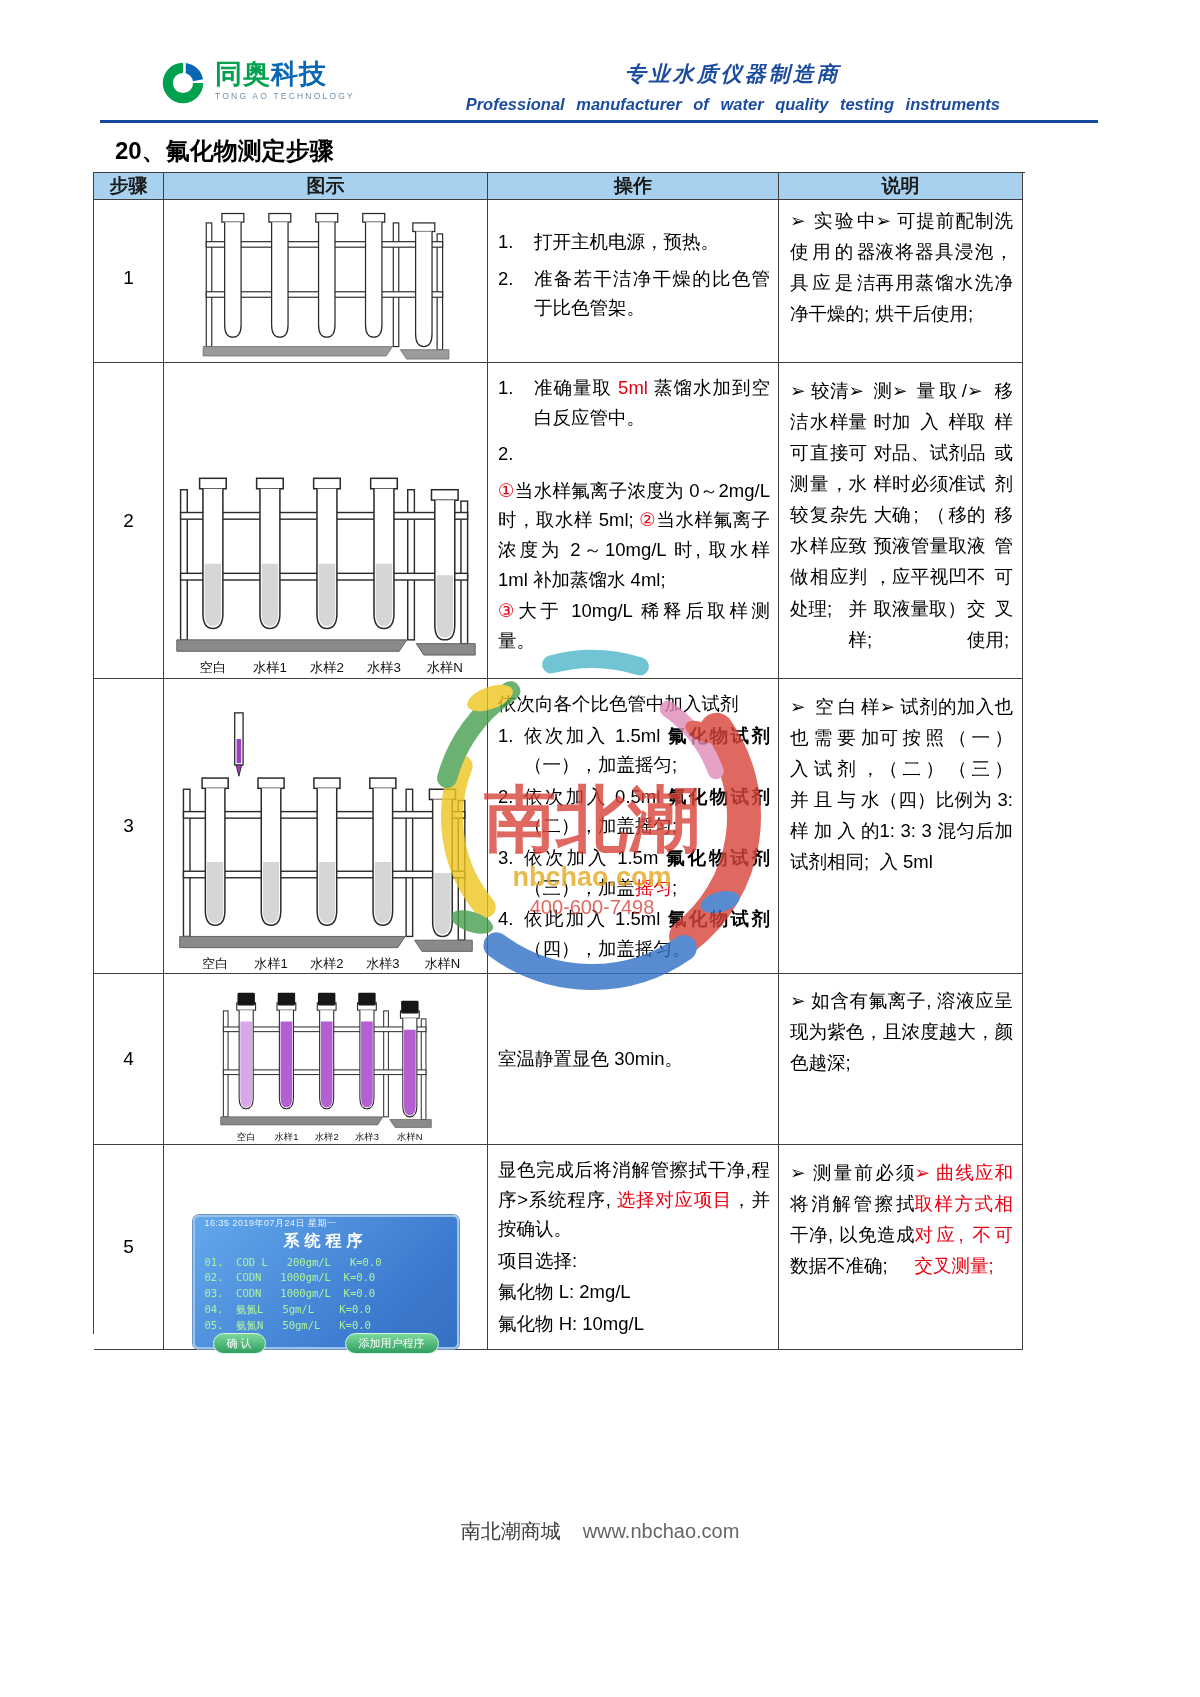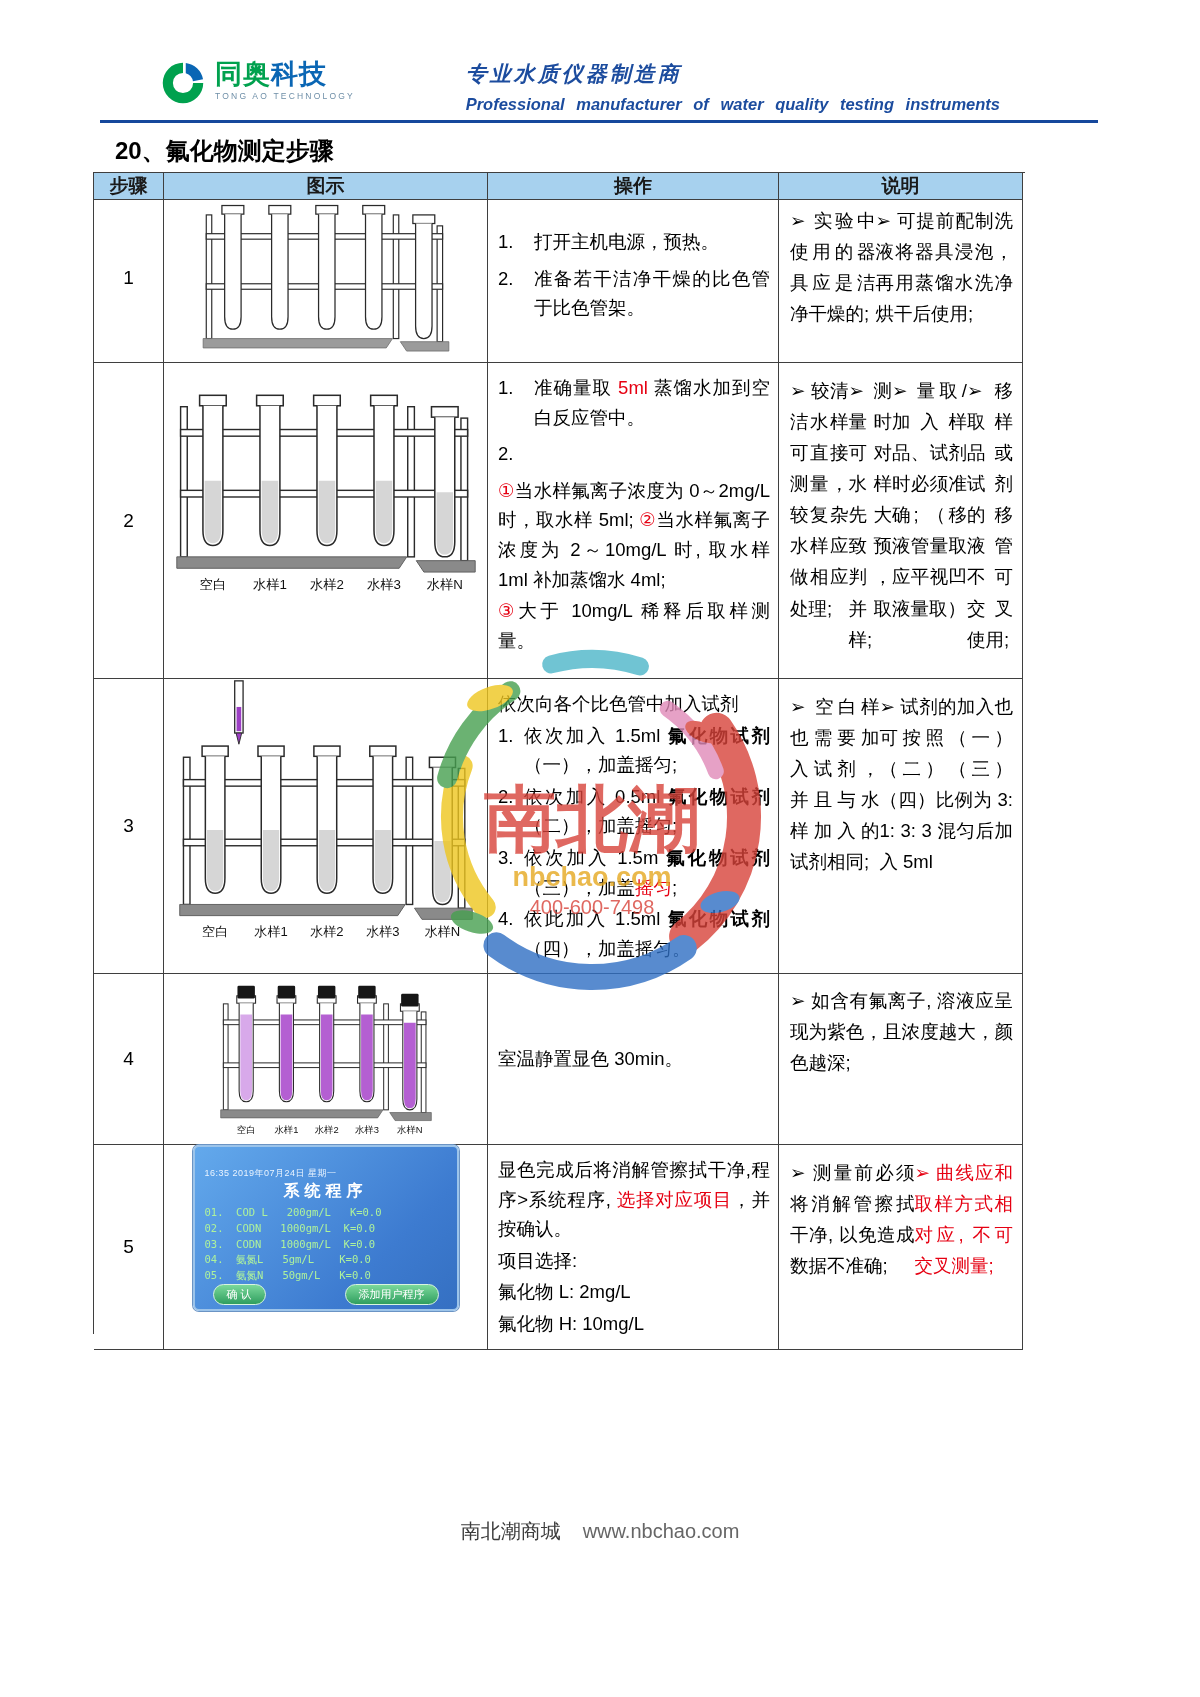--- a/index.html
+++ b/index.html
@@ -7,36 +7,36 @@
   body { width:1200px; height:1697px; font-family:"Liberation Sans","DejaVu Sans",sans-serif; color:#000; position:relative; }
   .page { position:relative; width:1200px; height:1697px; overflow:hidden; background:#fff; }
 
   
   .page-header { position:absolute; left:160px; right:200px; top:60px; display:flex; justify-content:space-between; align-items:flex-start; }
   .logo { display:flex; align-items:flex-start; gap:9px; }
   .logo-name { font-size:27px; font-weight:bold; line-height:1.05; letter-spacing:1px; }
   .logo-name .g { color:#00a14e; }
   .logo-name .b { color:#0a66b4; }
   .logo-sub { font-size:8.5px; letter-spacing:2.2px; color:#6f8fa8; margin-top:3px; }
-  .taglines { text-align:left; }
+  .taglines { text-align:center; }
   .tagline-cn { font-size:21px; font-weight:bold; font-style:italic; color:#1c4c9e; letter-spacing:3px; }
   .tagline-en { font-size:16.5px; font-weight:bold; font-style:italic; color:#1c4c9e; word-spacing:7px; margin-top:7px; }
   .header-rule { position:absolute; left:100px; right:102px; top:120px; height:3px; background:#16489c; }
 
   .doc-title { position:absolute; left:115px; top:135px; font-size:24px; font-weight:bold; color:#000; }
 
   
   .steps-table { position:absolute; left:93px; top:172px; width:932px; border-top:1.5px solid #3f3f3f; border-left:1.5px solid #3f3f3f; background:#fff; }
   .trow { display:grid; grid-template-columns:70px 324px 291px 244px; }
   .cell { border-right:1.5px solid #3f3f3f; border-bottom:1.5px solid #3f3f3f; position:relative; }
   .thead { height:20px; }
   .thead .cell { background:#a7d1ee; display:flex; align-items:center; justify-content:center; font-size:19px; font-weight:bold; color:#1a1a1a; }
   .r1 { height:170px; } .r2 { height:316px; } .r3 { height:294px; } .r4 { height:172px; } .r5 { height:189px; }
   .step-num { display:flex; align-items:center; justify-content:center; font-size:19px; }
-  .c-illus { display:flex; align-items:center; justify-content:flex-start; flex-direction:column; }
+  .c-illus { display:flex; align-items:center; justify-content:flex-end; flex-direction:column; }
   .c-op { padding:10px 8px 8px 10px; font-size:18.5px; line-height:1.6; display:flex; flex-direction:column; }
   .c-note { padding:12px 9px 8px 11px; font-size:18.5px; line-height:1.68; display:flex; flex-direction:row; }
   .center-v { justify-content:center; }
   .op-item { display:flex; margin-bottom:7px; }
   .op-item .marker { flex:0 0 36px; }
   .op-item .op-text { flex:1; text-align:justify; }
   .op-item.tight { margin-bottom:2px; }
   .op-item.tight .marker { flex:0 0 26px; }
   .op-para { text-align:justify; margin-bottom:2px; }
   .note { text-align:justify; margin-bottom:5px; }
@@ -44,21 +44,21 @@
   .b { font-weight:bold; }
 
   
   .rack1 { width:252px; }
   .rack2 { width:306px; }
   .rack3 { width:300px; }
   .rack4 { width:216px; }
   svg text.tube-label { font-family:"Liberation Sans","DejaVu Sans",sans-serif; font-size:14px; fill:#111; }
 
   
-  .screen { width:266px; height:166px; border-radius:6px; border:2px solid #9cc4ea; background:linear-gradient(135deg,#63a9ec 0%,#3d7bd0 70%,#3570c2 100%); padding:20px 10px 6px 10px; color:#fff; display:flex; flex-direction:column; box-shadow:0 0 0 1px #6b94c4; }
+  .screen { width:266px; height:134px; border-radius:6px; border:2px solid #9cc4ea; background:linear-gradient(135deg,#63a9ec 0%,#3d7bd0 70%,#3570c2 100%); padding:0 10px 6px 10px; color:#fff; display:flex; flex-direction:column; box-shadow:0 0 0 1px #6b94c4; }
   .screen-status { font-size:9px; color:#eaf4ff; letter-spacing:0.5px; }
   .screen-title { text-align:center; font-size:16px; font-weight:bold; letter-spacing:5px; margin:1px 0 3px 0; color:#ffffff; }
   .screen-line { font-family:"DejaVu Sans Mono","Liberation Mono",monospace; font-size:10.5px; line-height:1.5; color:#aef29c; white-space:pre; }
   .screen-btns { display:flex; justify-content:space-between; margin-top:auto; padding:0 8px 2px 8px; }
   .screen-btn { background:linear-gradient(#7bd99b,#2f9e5f); border:1px solid #d8f5de; border-radius:11px; font-size:11px; padding:2px 13px; color:#fff; white-space:nowrap; }
 
   
   .watermark { position:absolute; left:372px; top:612px; width:442px; height:442px; pointer-events:none; z-index:6; }
   .wm-brand { font-family:"DejaVu Serif","Liberation Serif",serif; }
 

